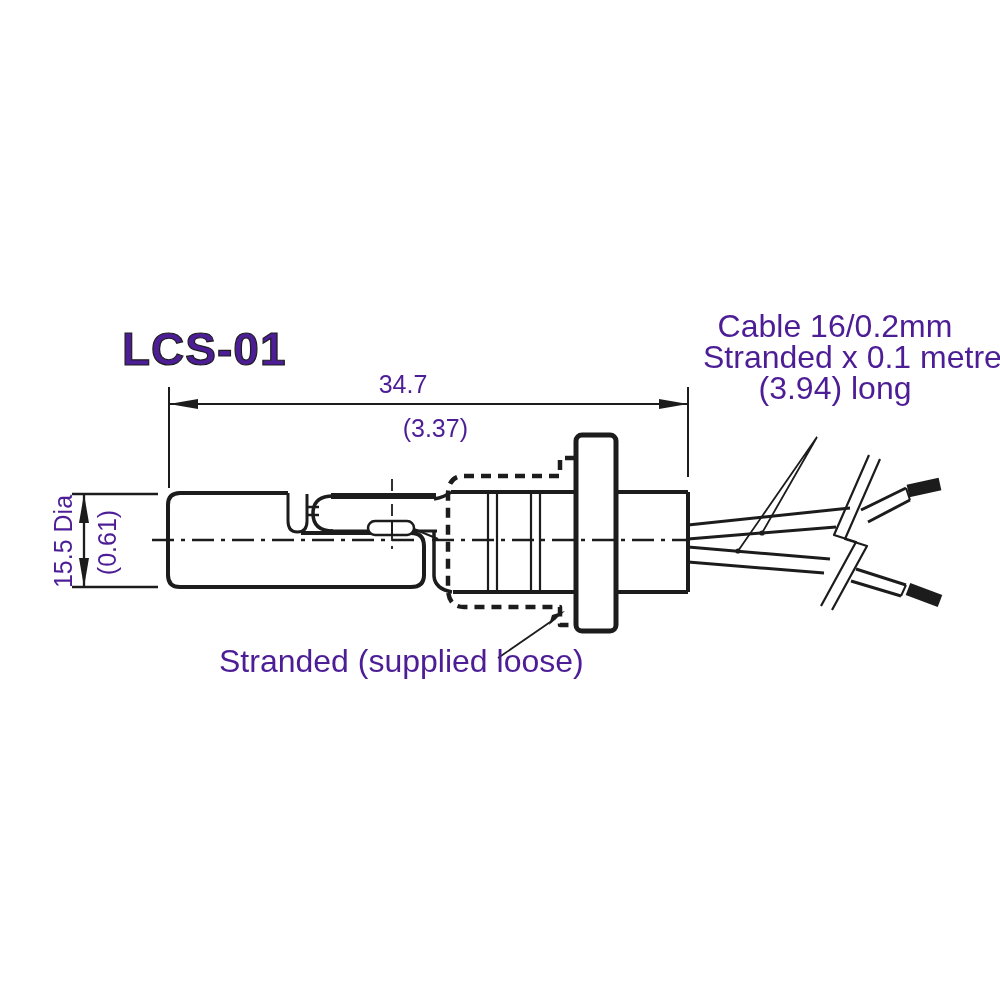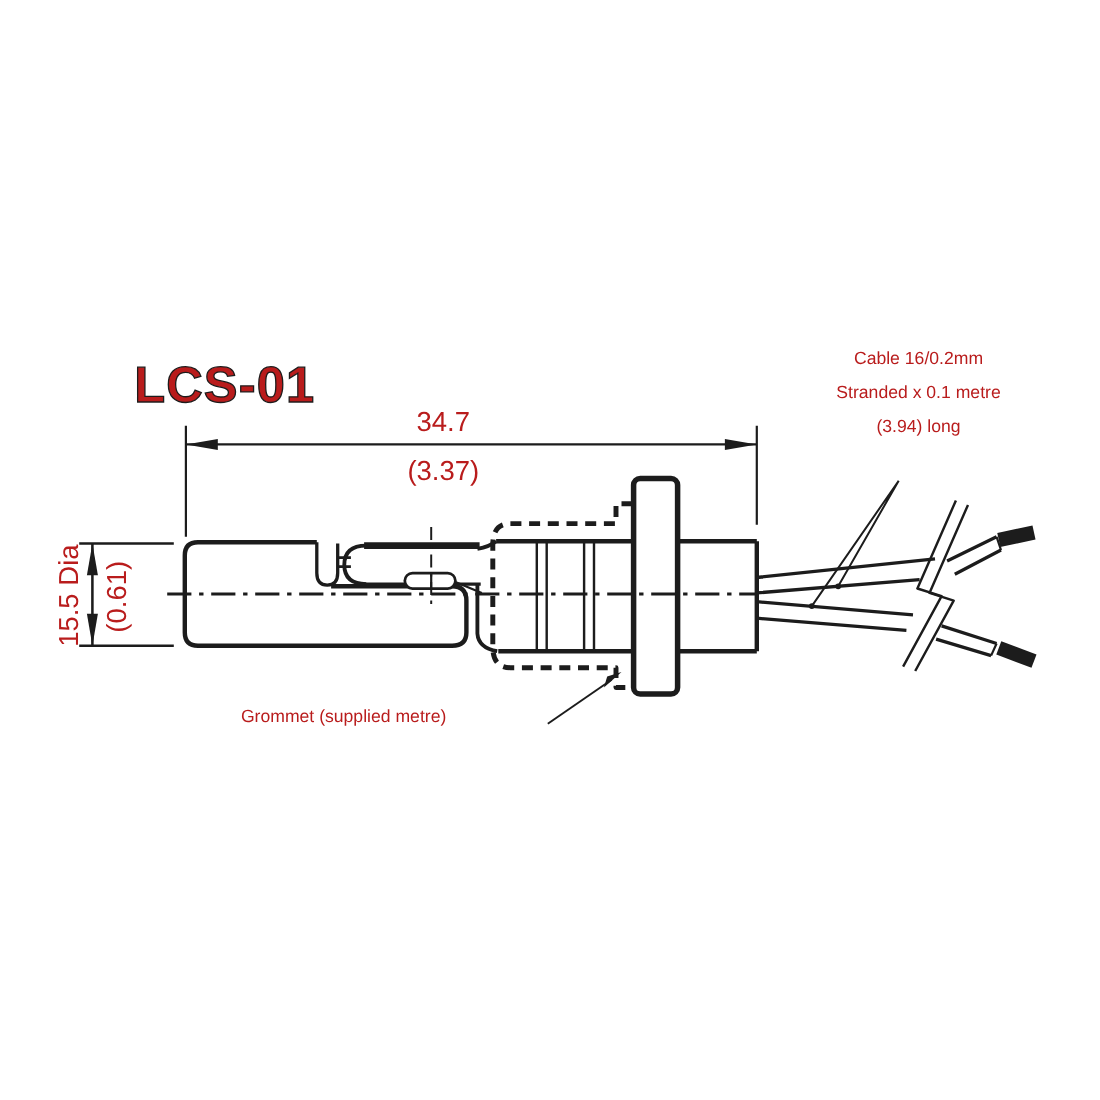--- a/index.html
+++ b/index.html
@@ -1,24 +1,24 @@
 <!DOCTYPE html>
 <html><head>
 <meta charset="utf-8">
 <style>
   html,body { margin:0; padding:0; background:#ffffff; }
   .canvas {
     position:relative; width:1000px; height:1000px; background:#ffffff;
-    font-family:"Liberation Sans", sans-serif; color:#b91c1c; overflow:hidden;
+    font-family:"Liberation Sans", sans-serif; color:#4c1d95; overflow:hidden;
   }
   .canvas svg { position:absolute; left:0; top:0; }
   .label { position:absolute; white-space:nowrap; }
   .title { font-size:46px; font-weight:bold; letter-spacing:1px; -webkit-text-stroke:1.2px #1c1c1c; }
   .dim  { font-size:25px; }
-  .note { font-size:16px; }
+  .note { font-size:32px; }
   .rot  { transform:rotate(-90deg); transform-origin:center center; text-align:center; white-space:nowrap; }
   .ctr  { text-align:center; }
   .cable-block { line-height:31px; }
 </style>
 </head>
 <body>
 
 <div class="canvas">
 
   <svg width="1000" height="1000" viewBox="0 0 1000 1000" stroke="#1c1c1c" fill="none" stroke-linejoin="round">
@@ -90,26 +90,26 @@
     </g>
     <g>
       <path d="M498,658 L556,618" stroke-width="1.8"></path>
       <polygon points="565,611 552,615 549,625" fill="#1c1c1c" stroke="none"></polygon>
     </g>
   </svg>
 
   <div class="label title" style="left:122px; top:322px;">LCS-01</div>
 
   <div class="label dim ctr" style="left:338px; top:370px; width:130px;">34.7</div>
-  <div class="label dim ctr" style="left:338px; top:414px; width:130px;">(3.37)</div>
+  <div class="label dim ctr" style="left:338px; top:414px; width:130px;text-align:right;">(3.37)</div>
 
   <div class="label dim rot" style="left:-2px; top:527px; width:130px;">15.5 Dia</div>
   <div class="label dim rot" style="left:42px; top:528px; width:130px;">(0.61)</div>
 
   <div class="label note ctr cable-block" style="left:703px; top:311px; width:264px;">
     <div>Cable 16/0.2mm</div>
     <div>Stranded x 0.1 metre</div>
     <div>(3.94) long</div>
   </div>
 
-  <div class="label note" style="left:219px; top:643px;">Grommet (supplied metre)</div>
+  <div class="label note" style="left:219px; top:643px;">Stranded (supplied loose)</div>
 
 </div>
 
 </body></html>

